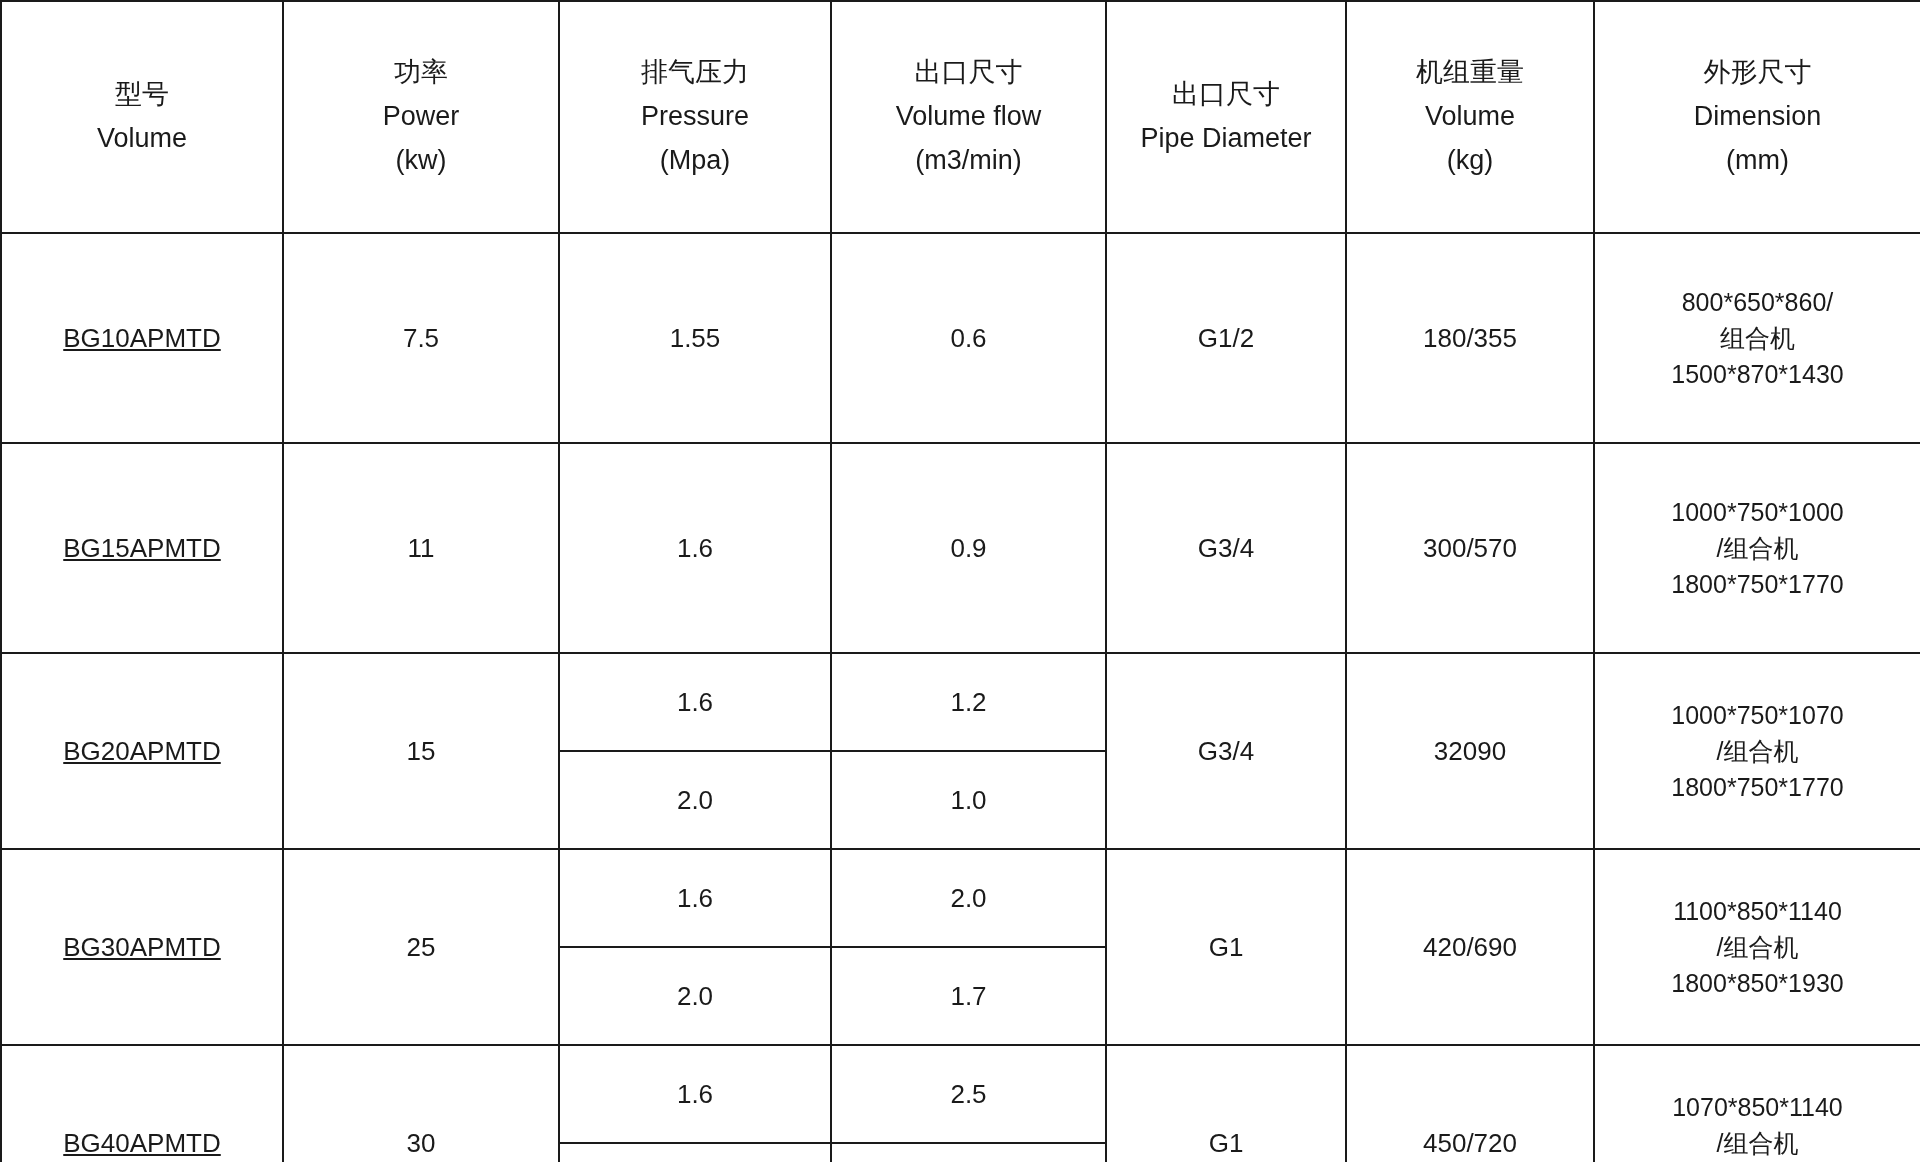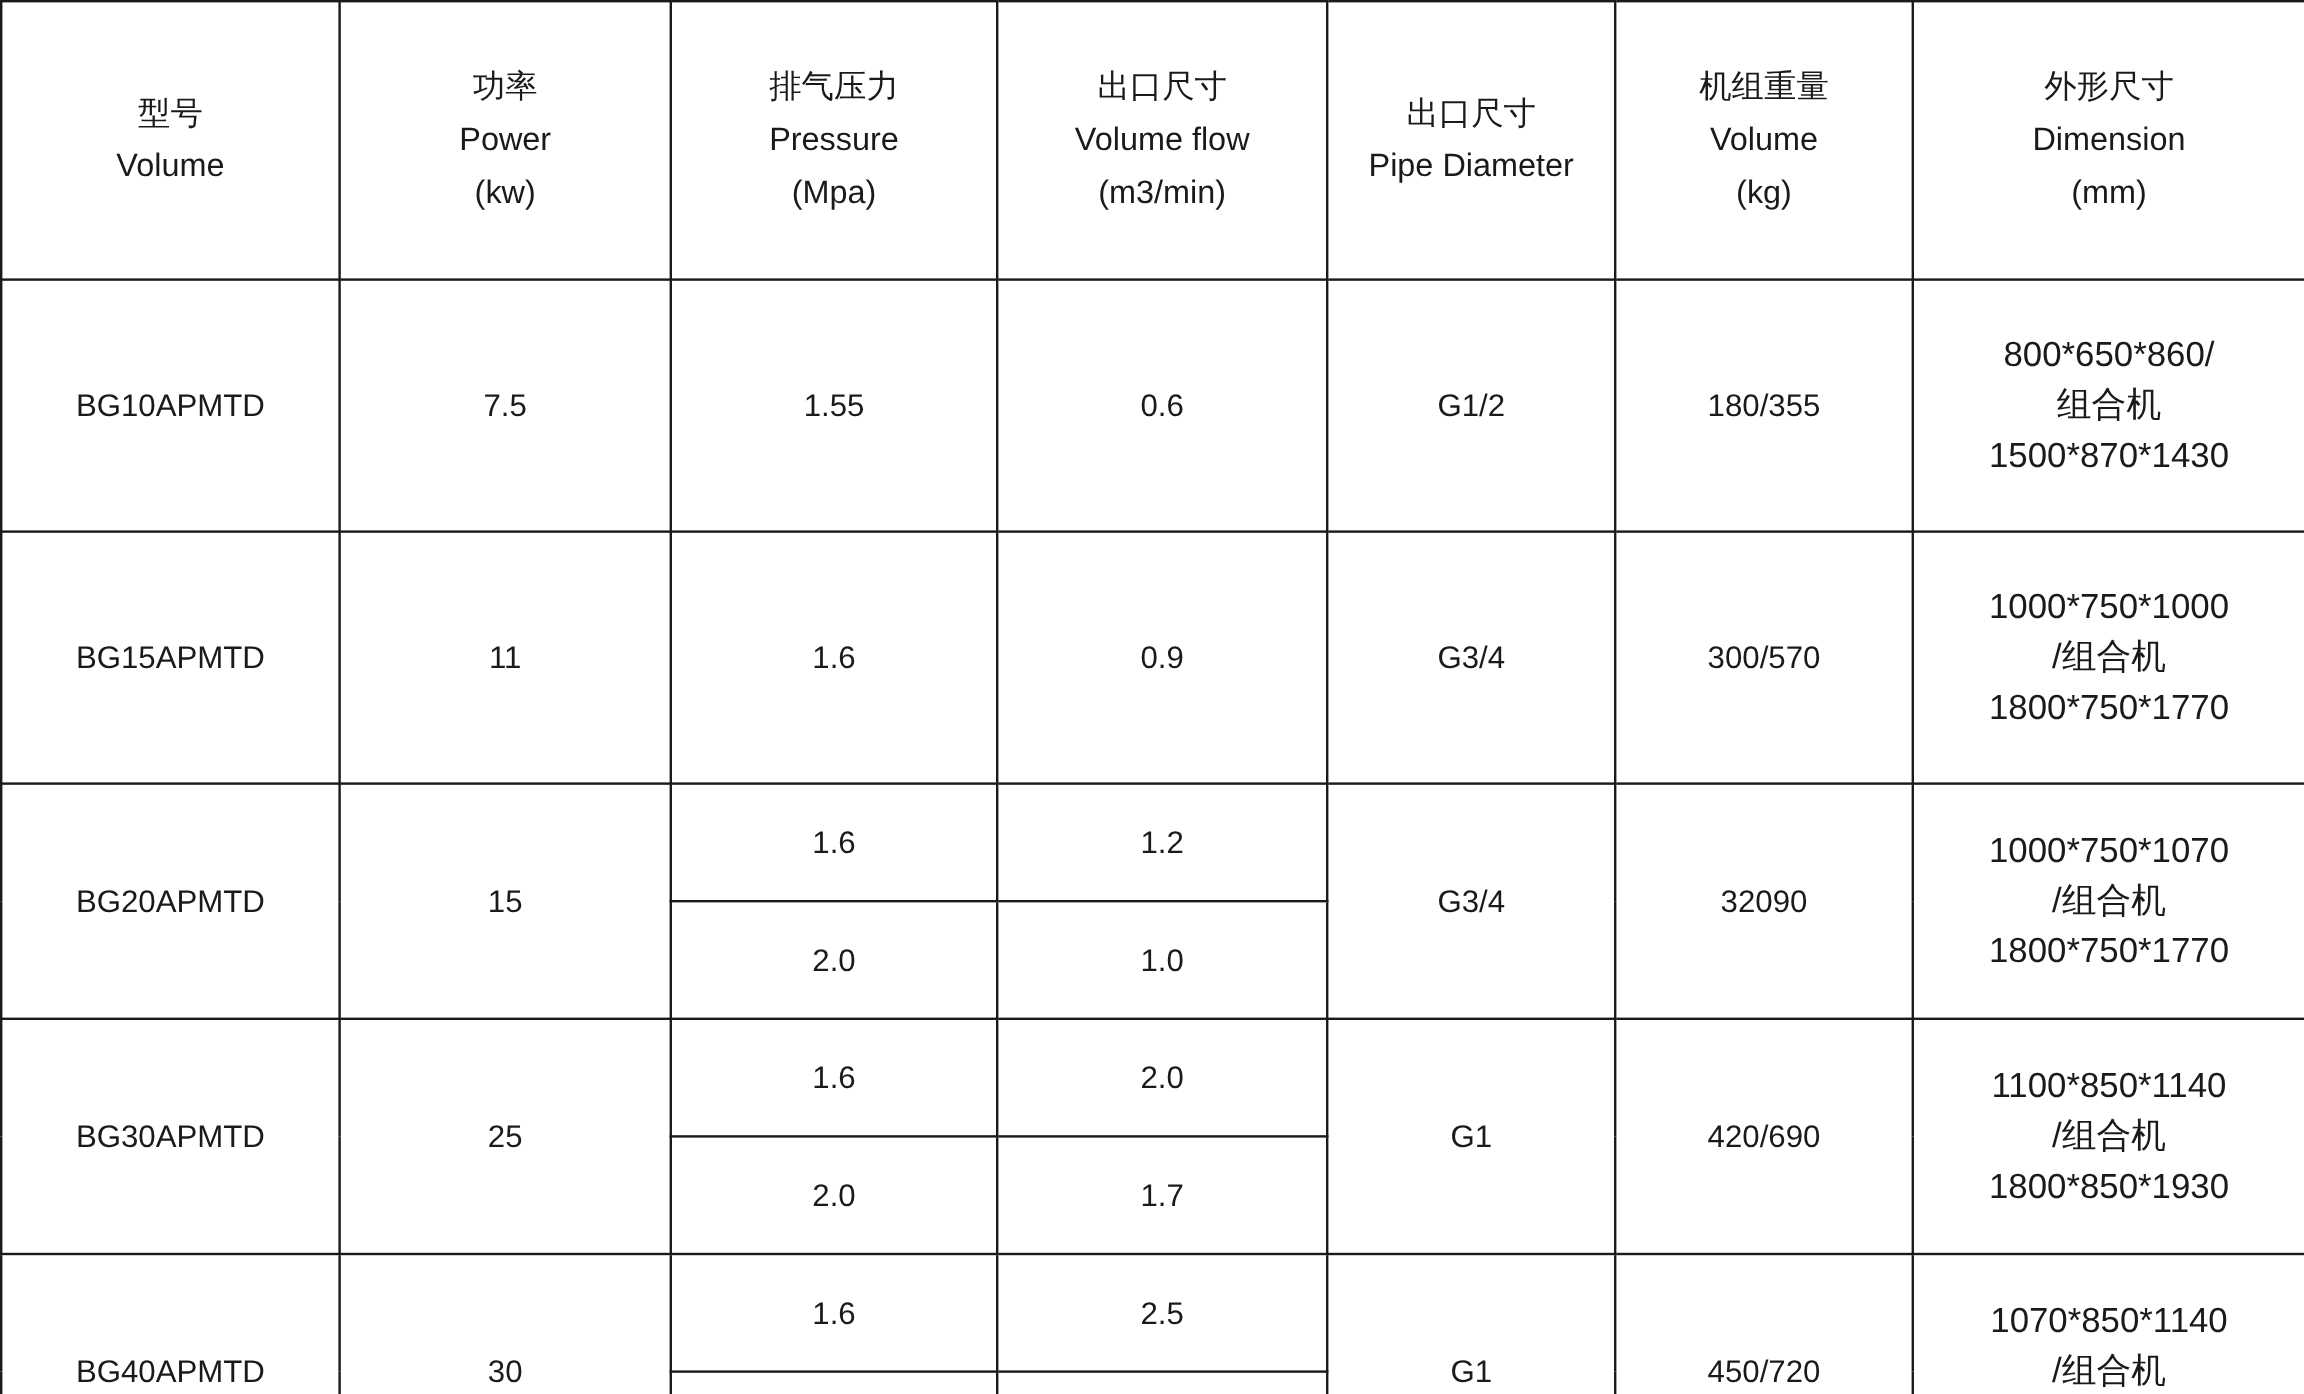--- a/index.html
+++ b/index.html
@@ -45,25 +45,25 @@
   .head-cell {
     height: 222px;
     line-height: 1.62;
     font-size: 27px;
   }
   .head-cell .ln { display: block; }
   .data-row-tall td { height: 200px; }
   .sub-cell { height: 88px; }
   .dim-cell {
     line-height: 1.45;
-    font-size: 29px;
+    font-size: 25px;
     margin-left: 43px;
   }
   .dim-cell .ln { display: block; }
-  .model-cell { font-size: 26px; }
+  .model-cell { font-size: 26px; text-decoration: underline; }
   .nowrap { white-space: nowrap; }
 </style>
 </head>
 <body>
 
 <div class="sheet">
   <table class="spec">
     <colgroup>
       <col class="c-model">
       <col class="c-power">

